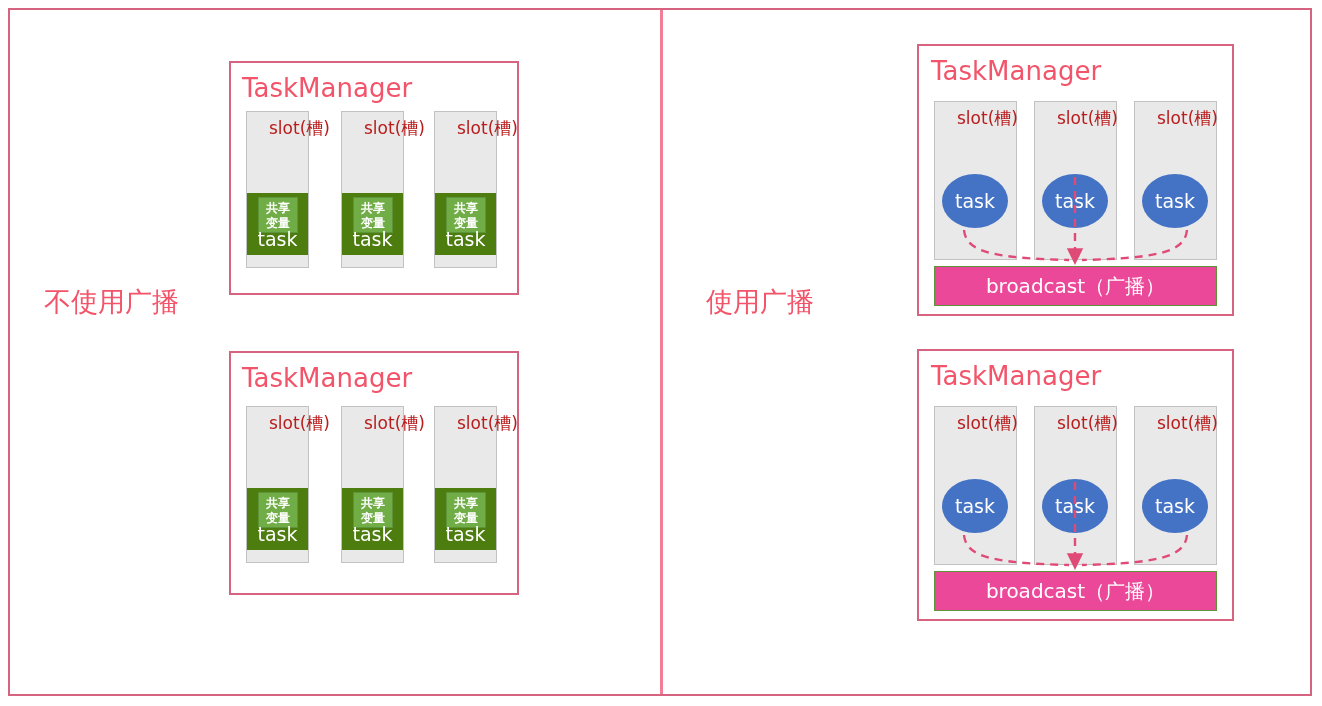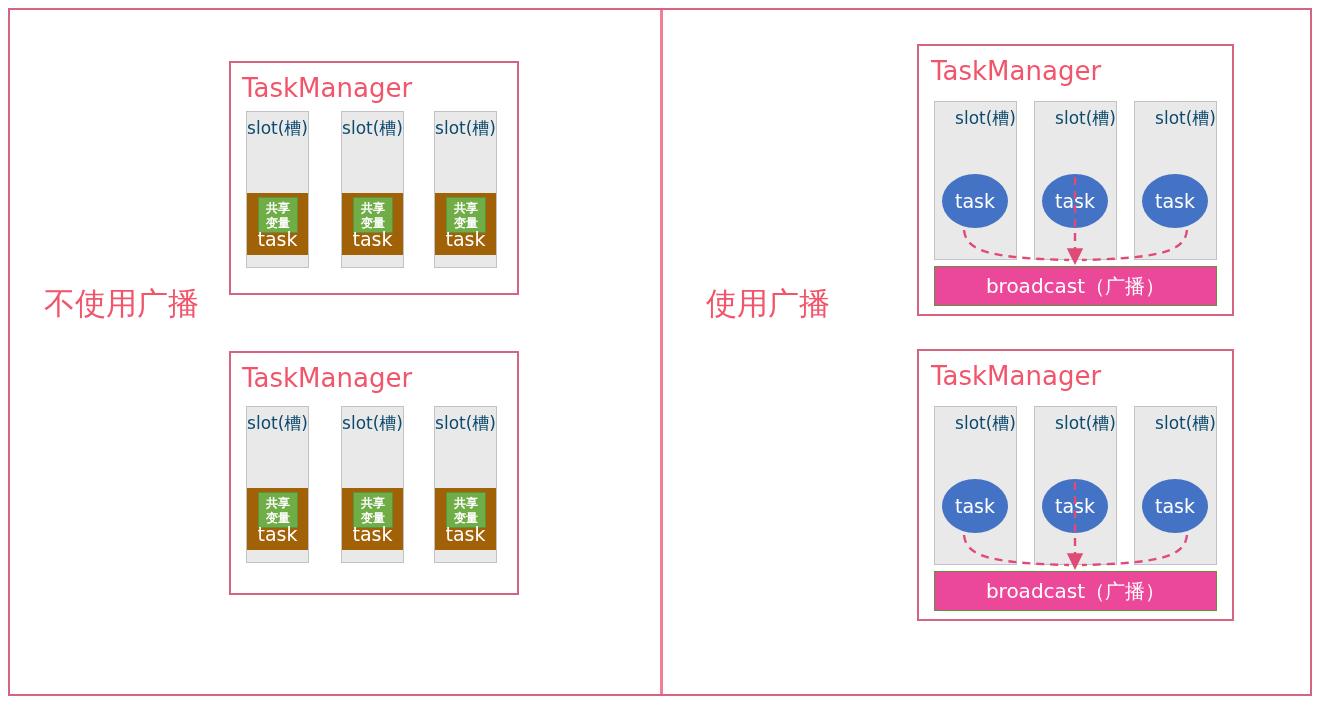--- a/index.html
+++ b/index.html
@@ -34,21 +34,21 @@
     left: 660px;
     top: 10px;
     width: 3px;
     height: 684px;
     background: #ef7e96;
   }
   
   .side-caption {
     position: absolute;
     color: #f2546a;
-    font-size: 31px;
+    font-size: 27px;
     line-height: 1;
     white-space: nowrap;
     font-family: "DejaVu Sans", "Liberation Sans", sans-serif;
   }
   #caption-left  { left: 44px;  top: 288px; }
   #caption-right { left: 706px; top: 288px; text-align: center; }
 
   
   .tm-panel {
     position: absolute;
@@ -70,32 +70,33 @@
     position: absolute;
     background: #e9e9e9;
     border: 1px solid #c2c2c2;
     box-sizing: border-box;
   }
   .slot-label {
     position: absolute;
     left: 0;
     right: 0;
     top: 7px;
-    text-align: right;
-    color: #0c4a6e;
+    text-align: left;
+    color: #b91c1c;
     font-size: 17px;
     line-height: 1.1;
     font-family: "DejaVu Sans", "Liberation Sans", sans-serif;
     white-space: nowrap;
+    padding-left: 22px;
   }
 
   
   .task-block {
     position: absolute;
-    background: #a16207;
+    background: #4d7c0f;
     box-sizing: border-box;
   }
   .task-block .shared-var {
     position: absolute;
     background: #70ad47;
     border: 1px solid #5d9439;
     box-sizing: border-box;
     color: #ffffff;
     font-size: 12px;
     font-weight: bold;

